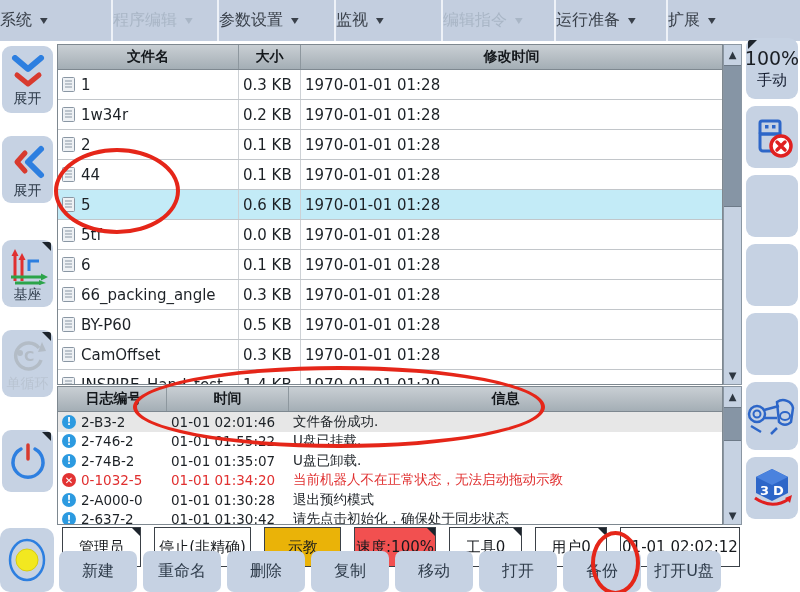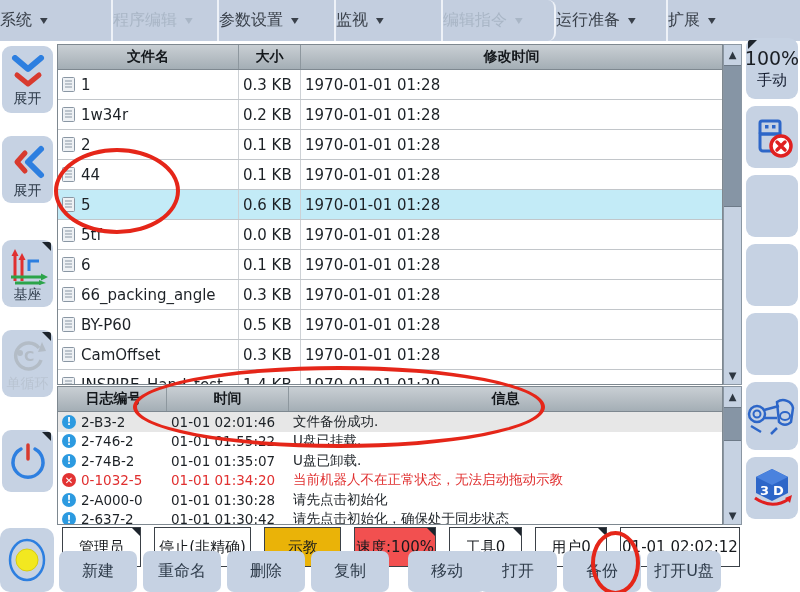--- a/index.html
+++ b/index.html
@@ -99,21 +99,21 @@
         <span class="menu-caret">▼</span>
       </div>
       <div class="menu-item" style="width: 117px;">
         <span>参数设置</span>
         <span class="menu-caret">▼</span>
       </div>
       <div class="menu-item" style="width: 107px;">
         <span>监视</span>
         <span class="menu-caret">▼</span>
       </div>
-      <div class="menu-item disabled" style="width: 113px; border-radius: 8px;">
+      <div class="menu-item disabled" style="width: 113px;">
         <span>编辑指令</span>
         <span class="menu-caret">▼</span>
       </div>
       <div class="menu-item" style="width: 112px;">
         <span>运行准备</span>
         <span class="menu-caret">▼</span>
       </div>
       <div class="menu-item" style="width: 130px;">
         <span>扩展</span>
         <span class="menu-caret">▼</span>
@@ -397,21 +397,21 @@
           </div>
           <div class="td c-logtime">01-01 01:34:20</div>
           <div class="td c-logmsg">当前机器人不在正常状态，无法启动拖动示教</div>
         </div>
         <div class="trow info">
           <div class="td c-logid">
             <span class="log-ico info">!</span>
             <span>2-A000-0</span>
           </div>
           <div class="td c-logtime">01-01 01:30:28</div>
-          <div class="td c-logmsg">请先点击初始化</div>
+          <div class="td c-logmsg">退出预约模式</div>
         </div>
         <div class="trow info">
           <div class="td c-logid">
             <span class="log-ico info">!</span>
             <span>2-637-2</span>
           </div>
           <div class="td c-logtime">01-01 01:30:42</div>
           <div class="td c-logmsg">请先点击初始化，确保处于同步状态</div>
         </div>
       </div>
@@ -495,21 +495,21 @@
       <div class="status-item" style="width: 131px;">
         <span>01-01 02:02:12</span>
       </div>
     </div>
 
   <div id="actionbar">
       <div class="action-btn" style="left: 59px; width: 78px;">新建</div>
       <div class="action-btn" style="left: 143px; width: 78px;">重命名</div>
       <div class="action-btn" style="left: 227px; width: 78px;">删除</div>
       <div class="action-btn" style="left: 311px; width: 78px;">复制</div>
-      <div class="action-btn" style="left: 408px; width: 78px;">移动</div>
+      <div class="action-btn" style="left: 395px; width: 78px;">移动</div>
       <div class="action-btn" style="left: 479px; width: 78px;">打开</div>
       <div class="action-btn" style="left: 563px; width: 78px;">备份</div>
       <div class="action-btn" style="left: 647px; width: 74px;">打开U盘</div>
     </div>
 
   <div class="side-btn" style="left:0;top:528px;width:54px;height:64px;border-radius:10px">
     <svg width="40" height="48" viewBox="0 0 40 48">
       <ellipse cx="20" cy="24" rx="17" ry="20" fill="none" stroke="#2d7fe0" stroke-width="2.5"></ellipse>
       <circle cx="20" cy="24" r="11" fill="#f2e820" stroke="#d8cc10" stroke-width="1"></circle>
     </svg>

